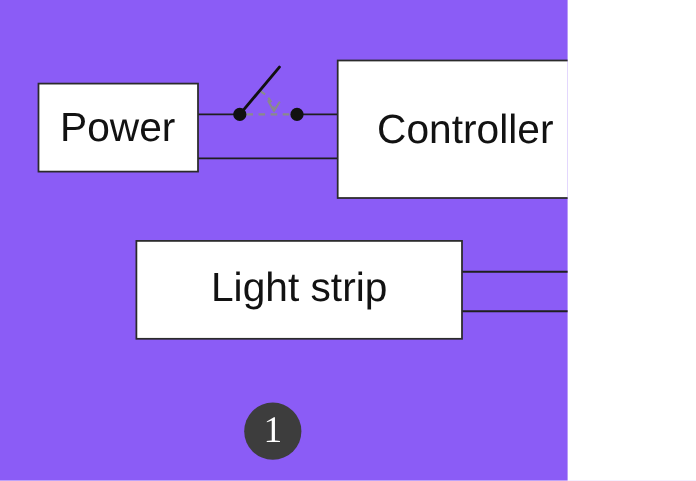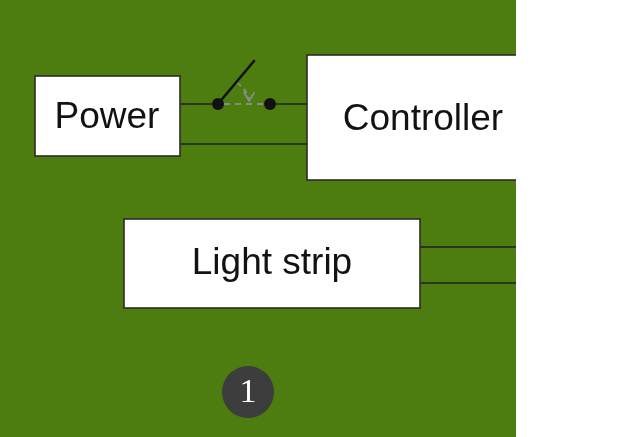--- a/index.html
+++ b/index.html
@@ -7,21 +7,21 @@
     padding: 0;
     background: #ffffff;
   }
   body {
     font-family: "Liberation Sans", sans-serif;
   }
   #canvas {
     position: relative;
     width: 516px;
     height: 437px;
-    background: #4d7c0f;
+    background: #8b5cf6;
     overflow: hidden;
   }
   #diagram-svg {
     position: absolute;
     left: 0;
     top: 0;
     width: 633px;
     height: 437px;
     display: block;
   }

